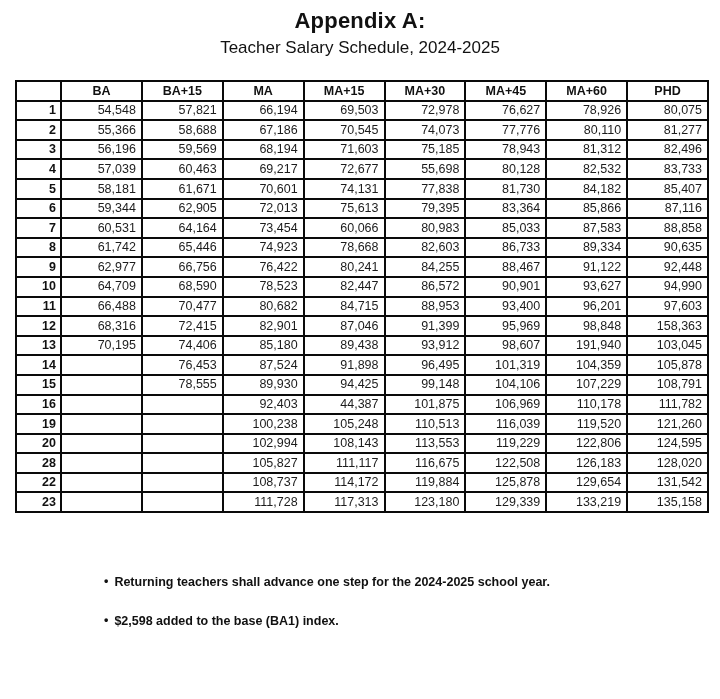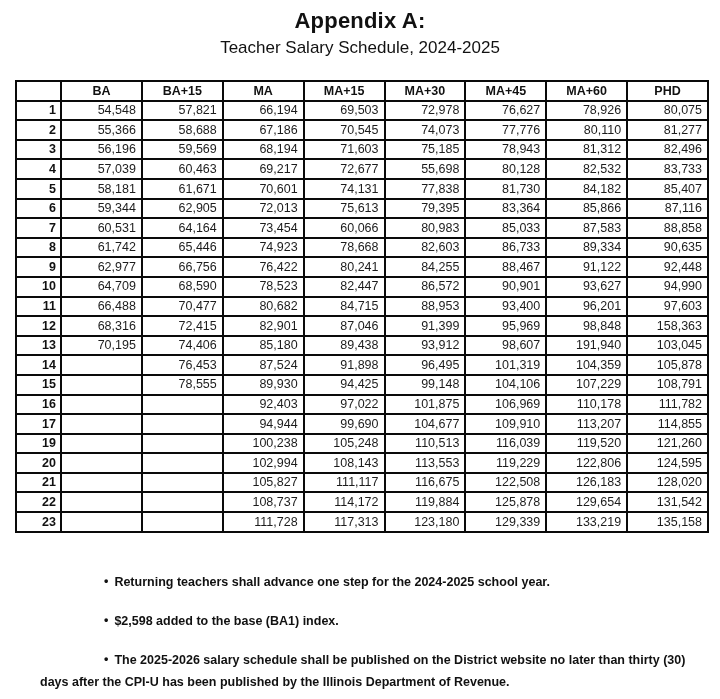--- a/index.html
+++ b/index.html
@@ -285,36 +285,25 @@
           <td class="val">99,148</td>
           <td class="val">104,106</td>
           <td class="val">107,229</td>
           <td class="val">108,791</td>
         </tr>
         <tr>
           <td class="step">16</td>
           <td class="val"></td>
           <td class="val"></td>
           <td class="val">92,403</td>
-          <td class="val">97,022</td>
+          <td class="val">44,387</td>
           <td class="val">101,875</td>
           <td class="val">106,969</td>
           <td class="val">110,178</td>
           <td class="val">111,782</td>
-        </tr>
-        <tr>
-          <td class="step">17</td>
-          <td class="val"></td>
-          <td class="val"></td>
-          <td class="val">94,944</td>
-          <td class="val">99,690</td>
-          <td class="val">104,677</td>
-          <td class="val">109,910</td>
-          <td class="val">113,207</td>
-          <td class="val">114,855</td>
         </tr>
         <tr>
           <td class="step">19</td>
           <td class="val"></td>
           <td class="val"></td>
           <td class="val">100,238</td>
           <td class="val">105,248</td>
           <td class="val">110,513</td>
           <td class="val">116,039</td>
           <td class="val">119,520</td>
@@ -325,21 +314,21 @@
           <td class="val"></td>
           <td class="val"></td>
           <td class="val">102,994</td>
           <td class="val">108,143</td>
           <td class="val">113,553</td>
           <td class="val">119,229</td>
           <td class="val">122,806</td>
           <td class="val">124,595</td>
         </tr>
         <tr>
-          <td class="step">21</td>
+          <td class="step">28</td>
           <td class="val"></td>
           <td class="val"></td>
           <td class="val">105,827</td>
           <td class="val">111,117</td>
           <td class="val">116,675</td>
           <td class="val">122,508</td>
           <td class="val">126,183</td>
           <td class="val">128,020</td>
         </tr>
         <tr>
@@ -363,16 +352,15 @@
           <td class="val">129,339</td>
           <td class="val">133,219</td>
           <td class="val">135,158</td>
         </tr>
       </tbody>
   </table>
 
   <div class="notes" id="notes-list">
       <div class="note"><span class="bullet">•</span><span>Returning teachers shall advance one step for the 2024-2025 school year.</span></div>
       <div class="note"><span class="bullet">•</span><span>$2,598 added to the base (BA1) index.</span></div>
-      <div class="note"><span class="bullet">•</span><span>The 2025-2026 salary schedule shall be published on the District website no later than thirty (30) days after the CPI-U has been published by the Illinois Department of Revenue.</span></div>
     </div>
 
 </div>
 
 </body></html>

